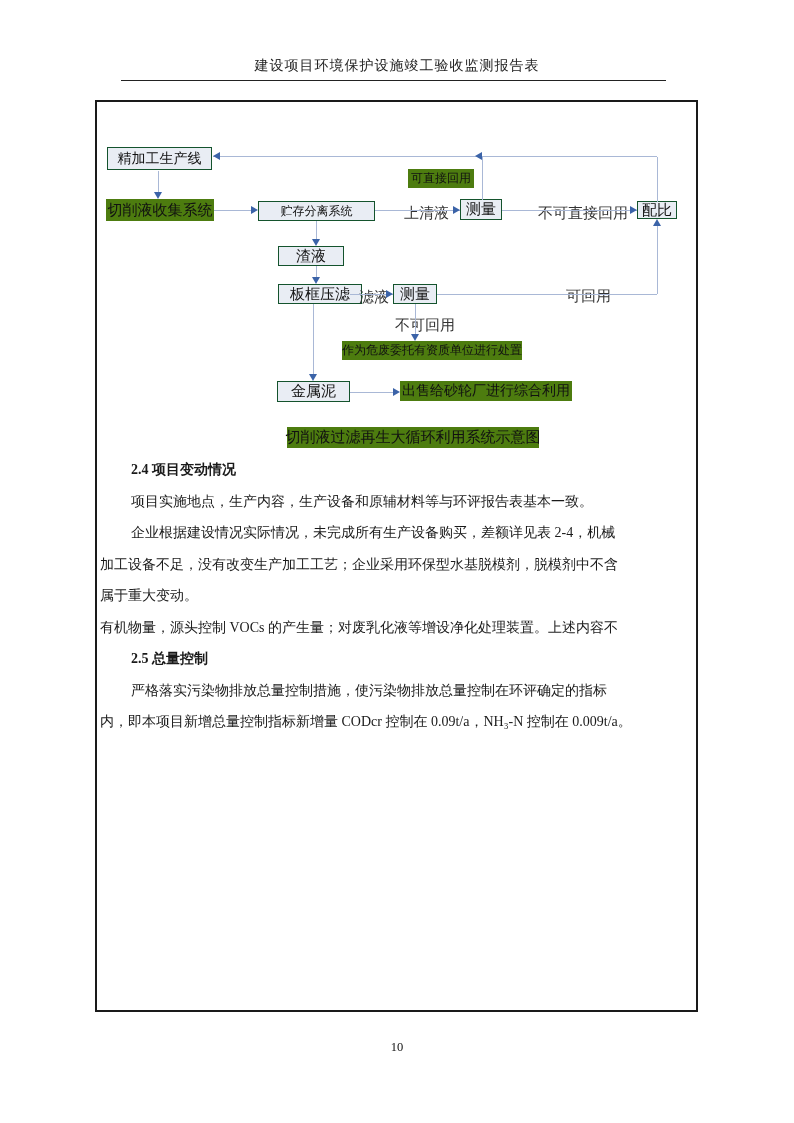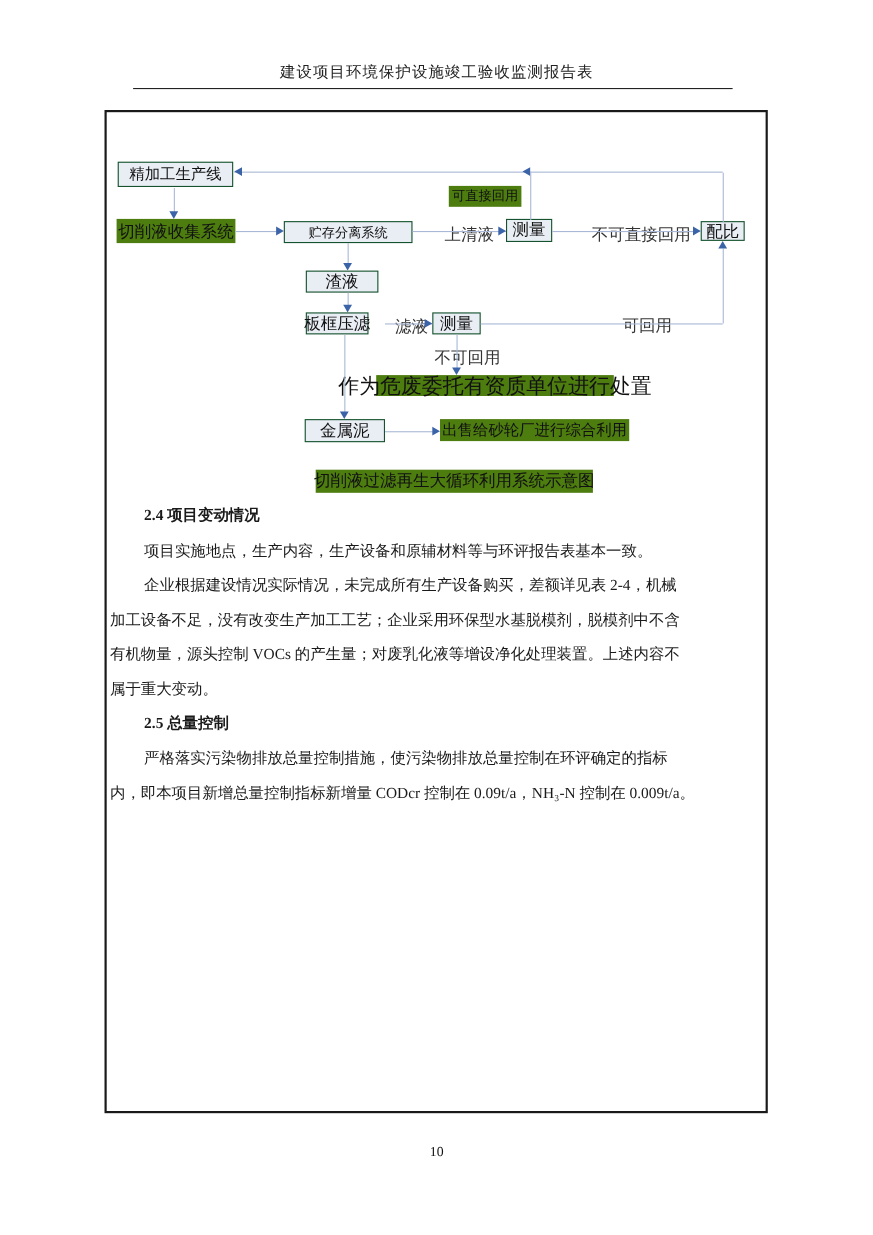--- a/index.html
+++ b/index.html
@@ -44,24 +44,24 @@
   <div class="header-rule"></div>
 
   <div class="outer-frame"></div>
 
   <div class="fbox" style="left:107px;top:147px;width:105px;height:23px;font-size:14px;">精加工生产线</div>
   <div class="lbox" style="left:106px;top:199px;width:108px;height:22px;font-size:15px;">切削液收集系统</div>
   <div class="fbox" style="left:258px;top:201px;width:117px;height:20px;font-size:12px;">贮存分离系统</div>
   <div class="fbox" style="left:460px;top:199px;width:42px;height:21px;font-size:15px;">测量</div>
   <div class="fbox" style="left:637px;top:201px;width:40px;height:18px;font-size:15px;">配比</div>
   <div class="fbox" style="left:278px;top:246px;width:66px;height:20px;font-size:15px;">渣液</div>
-  <div class="fbox" style="left:278px;top:284px;width:57px;height:20px;font-size:15px;">板框压滤</div>
+  <div class="fbox" style="left:278px;top:284px;width:84px;height:20px;font-size:15px;">板框压滤</div>
   <div class="fbox" style="left:393px;top:284px;width:44px;height:20px;font-size:15px;">测量</div>
   <div class="fbox" style="left:277px;top:381px;width:73px;height:21px;font-size:15px;">金属泥</div>
-  <div class="lbox" style="left:342px;top:341px;width:216px;height:19px;font-size:19px;">作为危废委托有资质单位进行处置</div>
+  <div class="lbox" style="left:342px;top:341px;width:180px;height:19px;font-size:12px;">作为危废委托有资质单位进行处置</div>
   <div class="lbox" style="left:400px;top:381px;width:172px;height:20px;font-size:14px;">出售给砂轮厂进行综合利用</div>
   <div class="lbox" style="left:408px;top:169px;width:66px;height:19px;font-size:12px;">可直接回用</div>
   <div class="lbox" style="left:287px;top:427px;width:252px;height:21px;font-size:15px;">切削液过滤再生大循环利用系统示意图</div>
 
   <div class="edge-label" style="left:404px;top:204px;">上清液</div>
   <div class="edge-label" style="left:538px;top:204px;">不可直接回用</div>
   <div class="edge-label" style="left:359px;top:288px;">滤液</div>
   <div class="edge-label" style="left:566px;top:287px;">可回用</div>
   <div class="edge-label" style="left:395px;top:316px;">不可回用</div>
 
@@ -103,22 +103,22 @@
   <div class="arr arr-d" style="left:309px;top:374px;"></div>
 
   <div class="hline" style="left:350px;top:392px;width:44px;"></div>
   <div class="arr arr-r" style="left:393px;top:388px;"></div>
 
   <div class="textblock">
     <div class="tline heading">2.4 项目变动情况</div>
     <div class="tline indent">项目实施地点，生产内容，生产设备和原辅材料等与环评报告表基本一致。</div>
     <div class="tline indent">企业根据建设情况实际情况，未完成所有生产设备购买，差额详见表 2-4，机械</div>
     <div class="tline">加工设备不足，没有改变生产加工工艺；企业采用环保型水基脱模剂，脱模剂中不含</div>
+    <div class="tline">属于重大变动。</div>
     <div class="tline">有机物量，源头控制 VOCs 的产生量；对废乳化液等增设净化处理装置。上述内容不</div>
-    <div class="tline">属于重大变动。</div>
     <div class="tline heading">2.5 总量控制</div>
     <div class="tline indent">严格落实污染物排放总量控制措施，使污染物排放总量控制在环评确定的指标</div>
     <div class="tline">内，即本项目新增总量控制指标新增量 CODcr 控制在 0.09t/a，NH₃-N 控制在 0.009t/a。</div>
   </div>
 
   <div class="page-number">10</div>
 
 </div>
 
 </body></html>

